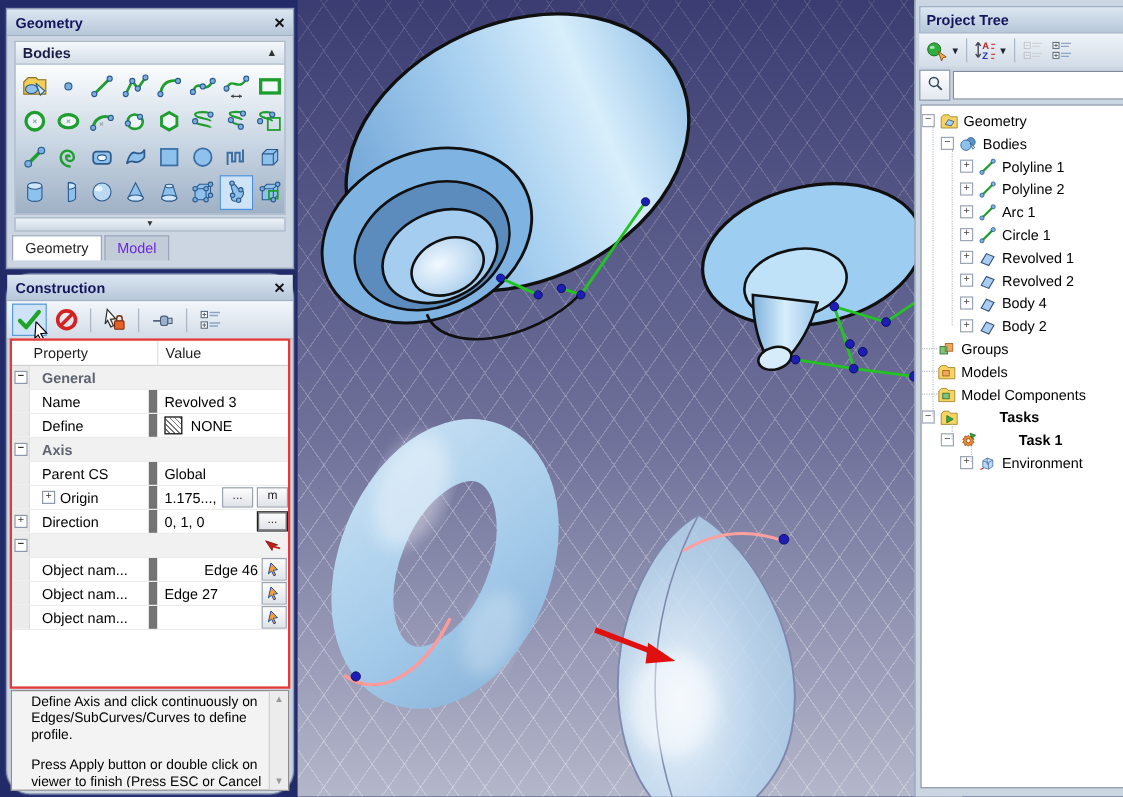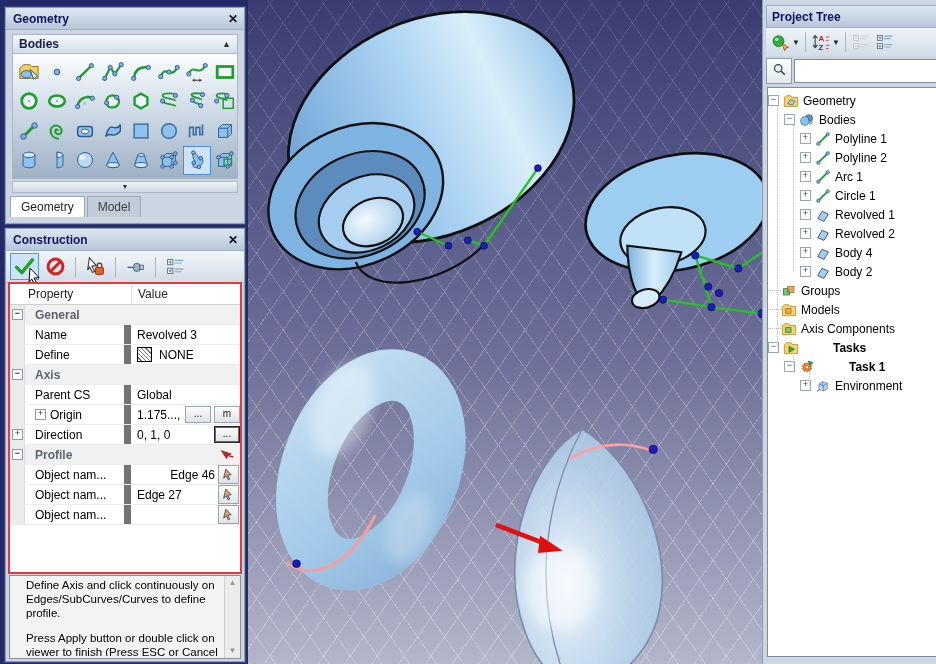--- a/index.html
+++ b/index.html
@@ -26,25 +26,25 @@
                 background:linear-gradient(#fbfdfe,#c7d4e2 55%,#9fb1c6);
                 display:grid;grid-template-columns:repeat(8,1fr);
                 padding:3px 2px;height:118px;align-items:center;justify-items:center;}
   .pic{width:26px;height:27px;display:flex;align-items:center;justify-content:center;border:1px solid transparent;}
   .pic svg{width:22px;height:22px;}
   .pic.sel{background:#cfe3f7;border:1px solid #4a90d9;}
   #palette-strip{margin:2px 6px 0 6px;height:10px;background:linear-gradient(#eef3f8,#cdd8e3);
                  border:1px solid #aab8c8;text-align:center;font-size:7px;line-height:9px;color:#333;}
   #palette-tabs{margin:3px 0 0 4px;display:flex;gap:2px;}
   .tab{height:20px;padding:0 10px;display:flex;align-items:center;border:1px solid #9aa7b8;border-bottom:none;
-       background:#c2ccd9;color:#404040;font-size:12px;}
+       background:#c2ccd9;color:#6d28d9;font-size:12px;}
   .tab.active{background:#fff;color:#222;position:relative;z-index:2;}
 
   
-  #construction{left:5px;top:228px;width:238px;height:432px;}
+  #construction{left:5px;top:228px;width:238px;height:432px;border-radius:20px;}
   #con-toolbar{height:29px;display:flex;align-items:center;gap:2px;padding:1px 4px;
                background:linear-gradient(#f2f6fa,#d2dce7);border-bottom:1px solid #aab8c8;}
   .tbtn{width:27px;height:25px;display:flex;align-items:center;justify-content:center;position:relative;
         border:1px solid transparent;}
   .tbtn svg{width:21px;height:21px;}
   .tbtn.hov{background:#cfe3f7;border:1px solid #5b9bd5;}
   .tbtn .cursor-ovl{position:absolute;right:-4px;bottom:-5px;width:14px;height:16px;}
   .tsep{width:1px;height:20px;background:#aab6c4;margin:0 3px;}
 
   #grid-wrap{position:absolute;left:2px;right:2px;top:53px;height:288px;
@@ -469,21 +469,20 @@
           <div class="lbl">Direction</div>
           <div class="val">
             <span style="flex: 1 1 0%; overflow: hidden; white-space: nowrap;">0, 1, 0</span>
             <span class="mini-btn focus">...</span>
           </div>
         </div>
         <div class="grow group">
           <div class="gut">
             <span class="expbox">−</span>
           </div>
-          <div class="lbl">Profile</div>
           <span class="ghdr-icon"><svg viewBox="0 0 24 24">
               <path d="M2 4l8 12 1.5-5.5L17 9z" fill="#c22016" stroke="#7a120c"></path>
               <path d="M11 11l9 2.5" stroke="#c22016" stroke-width="2.2"></path>
             </svg></span>
         </div>
         <div class="grow">
           <div class="gut"></div>
           <div class="lbl">Object nam...</div>
           <div class="val">
             <span style="flex: 1 1 0%; overflow: hidden; white-space: nowrap; text-align: right;">Edge 46</span>
@@ -806,21 +805,21 @@
             <rect x="7" y="10" width="8" height="7" fill="#f0a860" stroke="#9a5a1c"></rect>
           </svg></span>
         <span class="tlabel">Models</span>
       </div>
       <div class="trow">
         <span class="stub"></span>
         <span class="ticon"><svg viewBox="0 0 24 24">
             <path d="M2 7l3.5-3h6l2 2.5H22v14H2z" fill="#f6d464" stroke="#9a7a1c"></path>
             <rect x="7" y="10" width="8" height="7" fill="#7cc47c" stroke="#2c6a2c"></rect>
           </svg></span>
-        <span class="tlabel">Axis Components</span>
+        <span class="tlabel">Model Components</span>
       </div>
       <div class="trow bold">
         <span class="texp">−</span>
         <span class="ticon"><svg viewBox="0 0 24 24">
             <path d="M2 7l3.5-3h6l2 2.5H22v14H2z" fill="#f6d464" stroke="#9a7a1c"></path>
             <path d="M9 9.5l8 4.5-8 4.5z" fill="#2fae3f" stroke="#1a6a22"></path>
           </svg></span>
         <span class="tlabel">Tasks</span>
       </div>
       <div class="trow bold">

